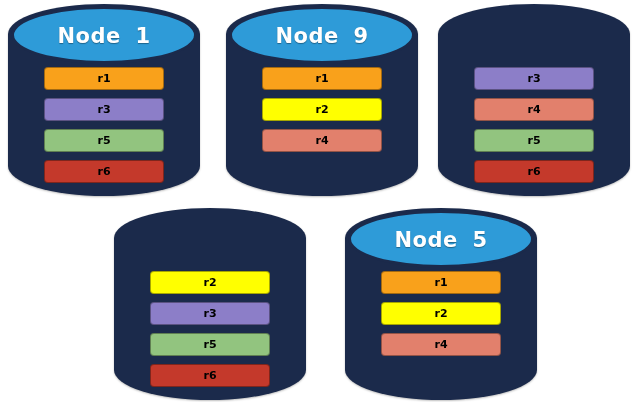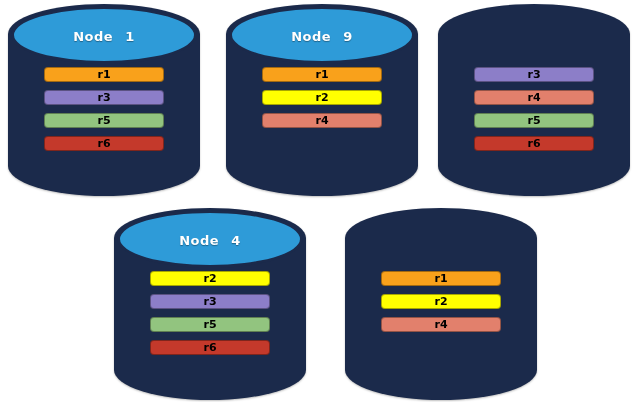--- a/index.html
+++ b/index.html
@@ -35,39 +35,39 @@
     background: #2E9BD8;
     border: 3px solid #1B2A4B;
     border-radius: 50%;
     display: flex;
     align-items: center;
     justify-content: center;
   }
   .node-title {
     color: #ffffff;
     font-weight: bold;
-    font-size: 13px;
+    font-size: 21px;
     letter-spacing: 0.5px;
     word-spacing: 7px;
     text-shadow: 0 1px 1px rgba(0,0,0,0.35);
     margin-top: 2px;
   }
   
   .bars {
     position: absolute;
     top: 63px;
     left: 50%;
     transform: translateX(-50%);
     width: 120px;
     display: flex;
     flex-direction: column;
     gap: 8px;
   }
   .bar {
-    height: 15px;
+    height: 23px;
     border-radius: 4px;
     border: 1px solid rgba(0,0,0,0.35);
     display: flex;
     align-items: center;
     justify-content: center;
   }
   .bar-label {
     color: #000000;
     font-weight: bold;
     font-size: 11px;
@@ -137,41 +137,41 @@
         <span class="bar-label">r5</span>
       </div>
       <div class="bar" style="background-color: rgb(196, 57, 43);">
         <span class="bar-label">r6</span>
       </div>
     </div>
   </div>
 
   <div class="node pos-n4">
     <div class="cyl-body"></div>
-    <div class="cyl-top">
-      <span class="node-title">Node 4</span>
-    </div>
     <div class="bars">
       <div class="bar" style="background-color: rgb(255, 255, 0);">
         <span class="bar-label">r2</span>
       </div>
       <div class="bar" style="background-color: rgb(140, 126, 200);">
         <span class="bar-label">r3</span>
       </div>
       <div class="bar" style="background-color: rgb(146, 196, 127);">
         <span class="bar-label">r5</span>
       </div>
       <div class="bar" style="background-color: rgb(196, 57, 43);">
         <span class="bar-label">r6</span>
       </div>
     </div>
   </div>
 
   <div class="node pos-n5">
     <div class="cyl-body"></div>
+    <div class="cyl-top">
+      <span class="node-title">Node 5</span>
+    </div>
     <div class="bars">
       <div class="bar" style="background-color: rgb(249, 161, 27);">
         <span class="bar-label">r1</span>
       </div>
       <div class="bar" style="background-color: rgb(255, 255, 0);">
         <span class="bar-label">r2</span>
       </div>
       <div class="bar" style="background-color: rgb(226, 128, 108);">
         <span class="bar-label">r4</span>
       </div>

